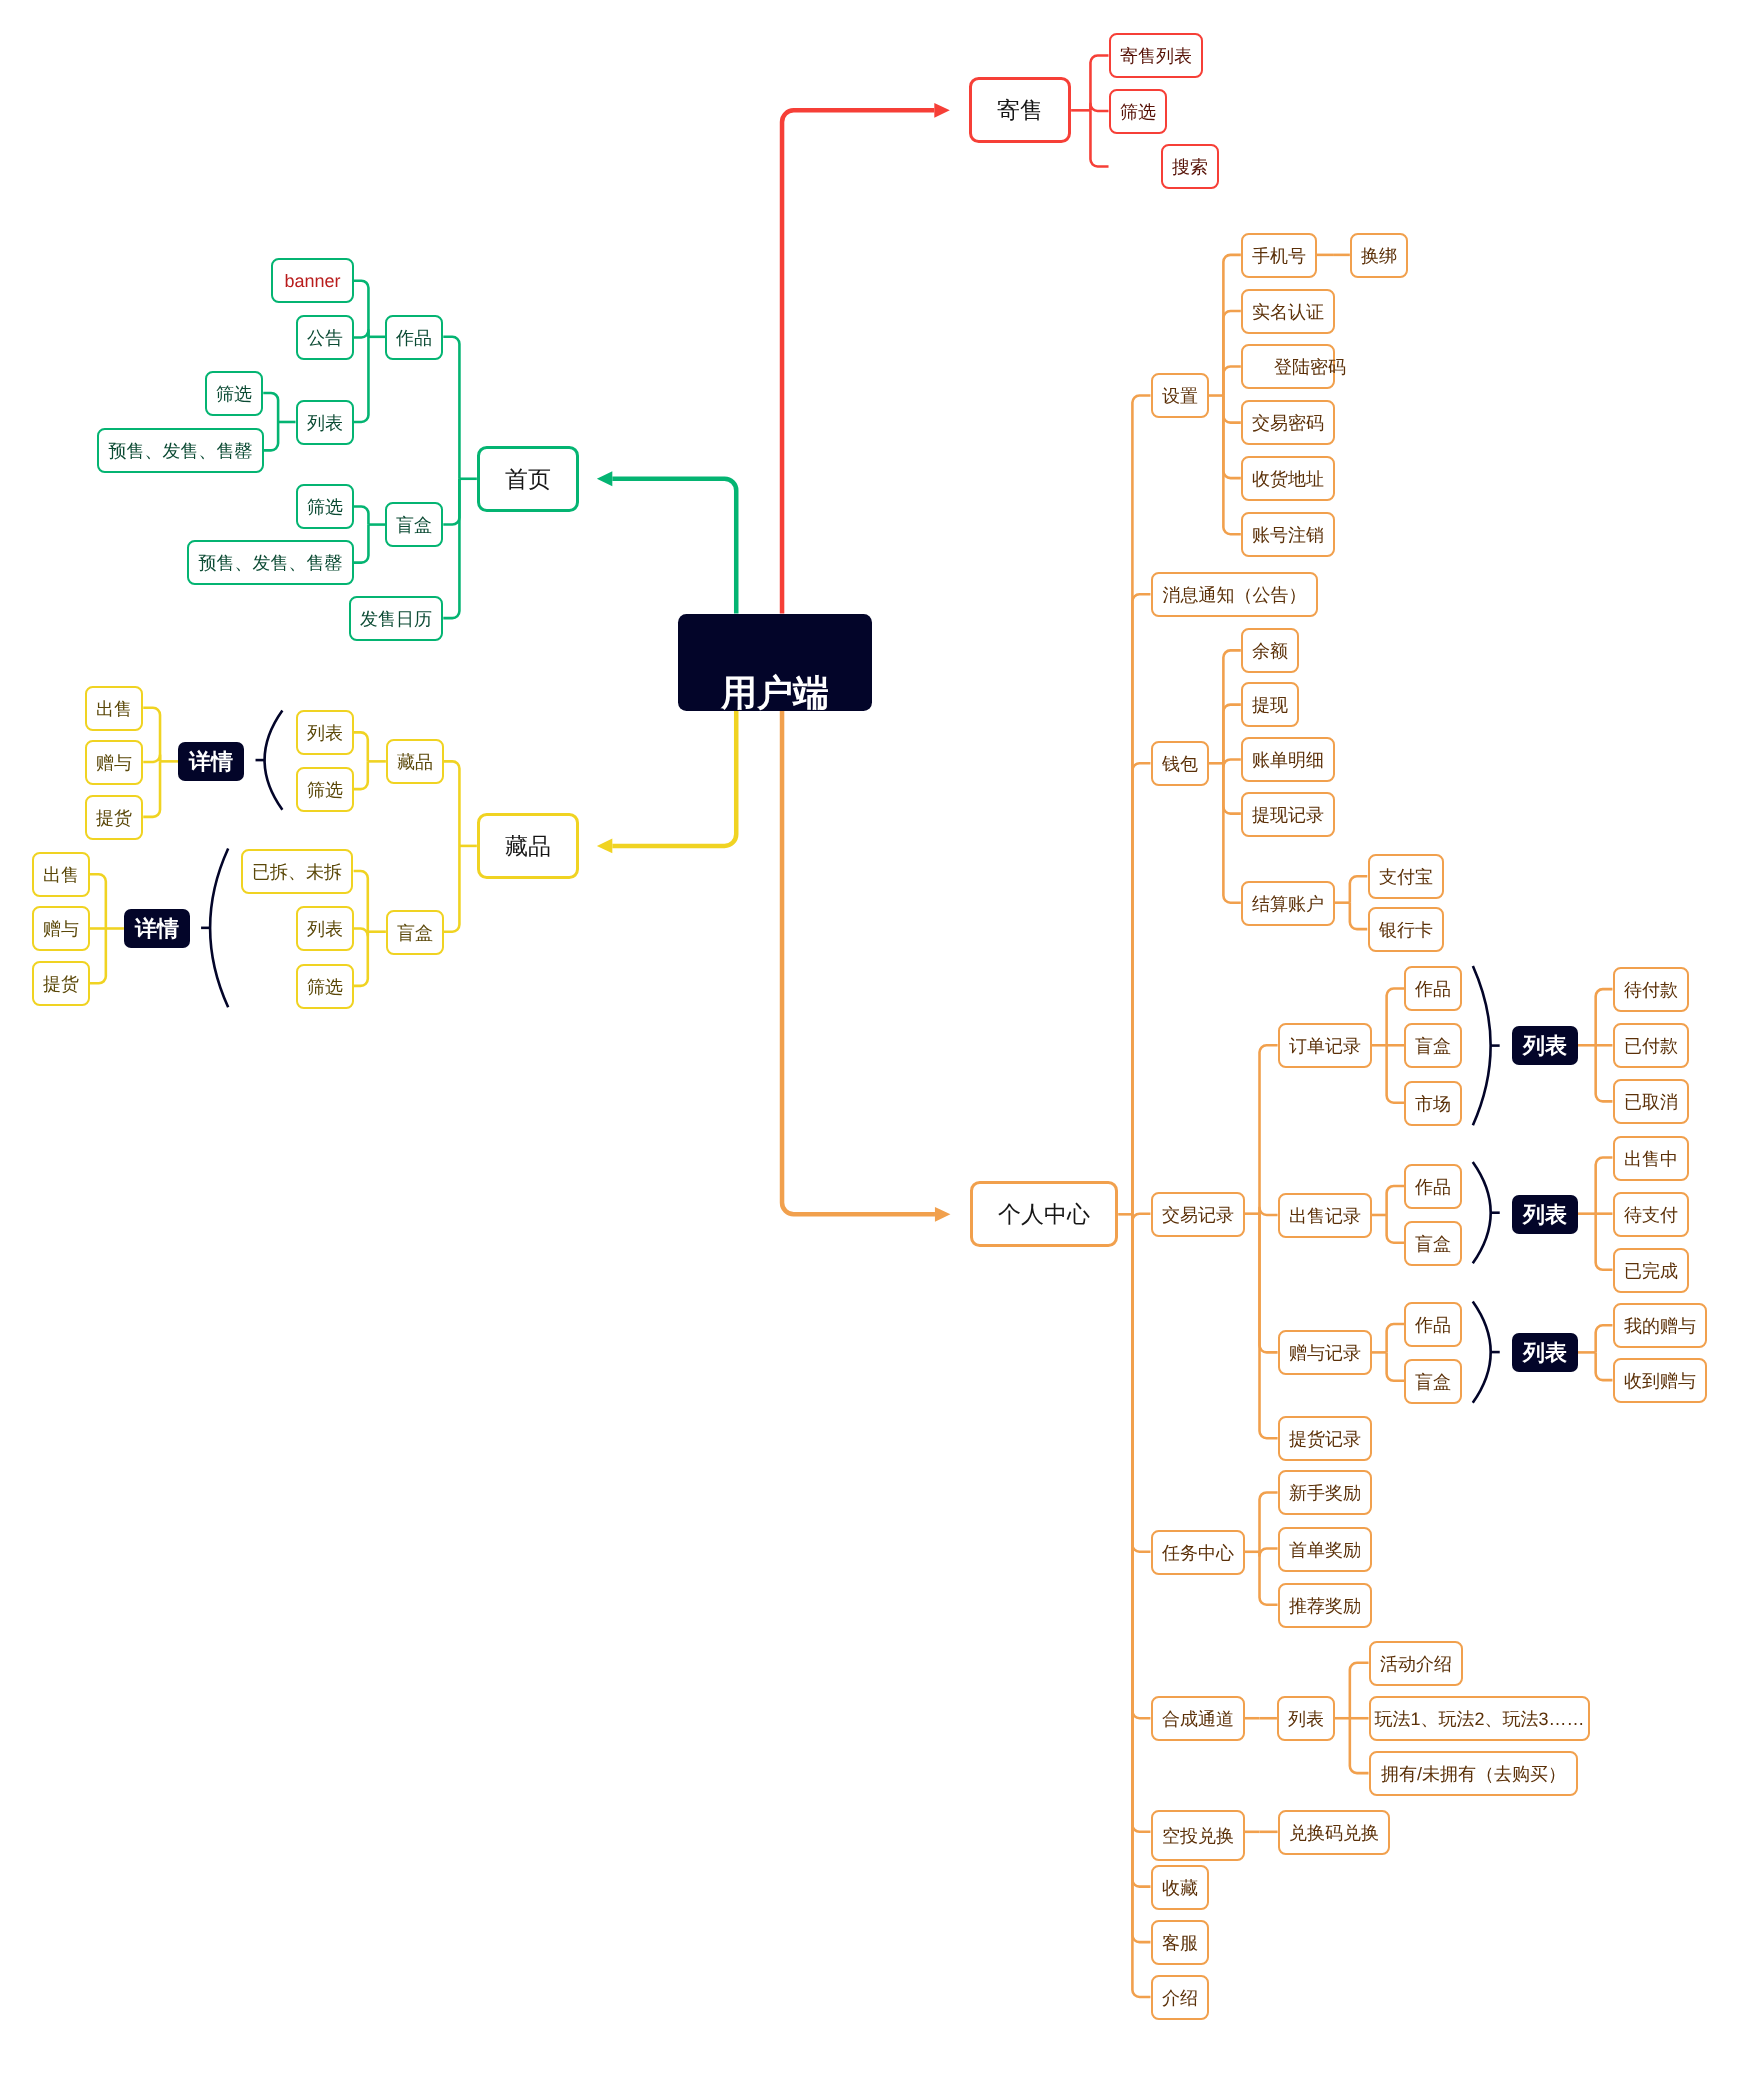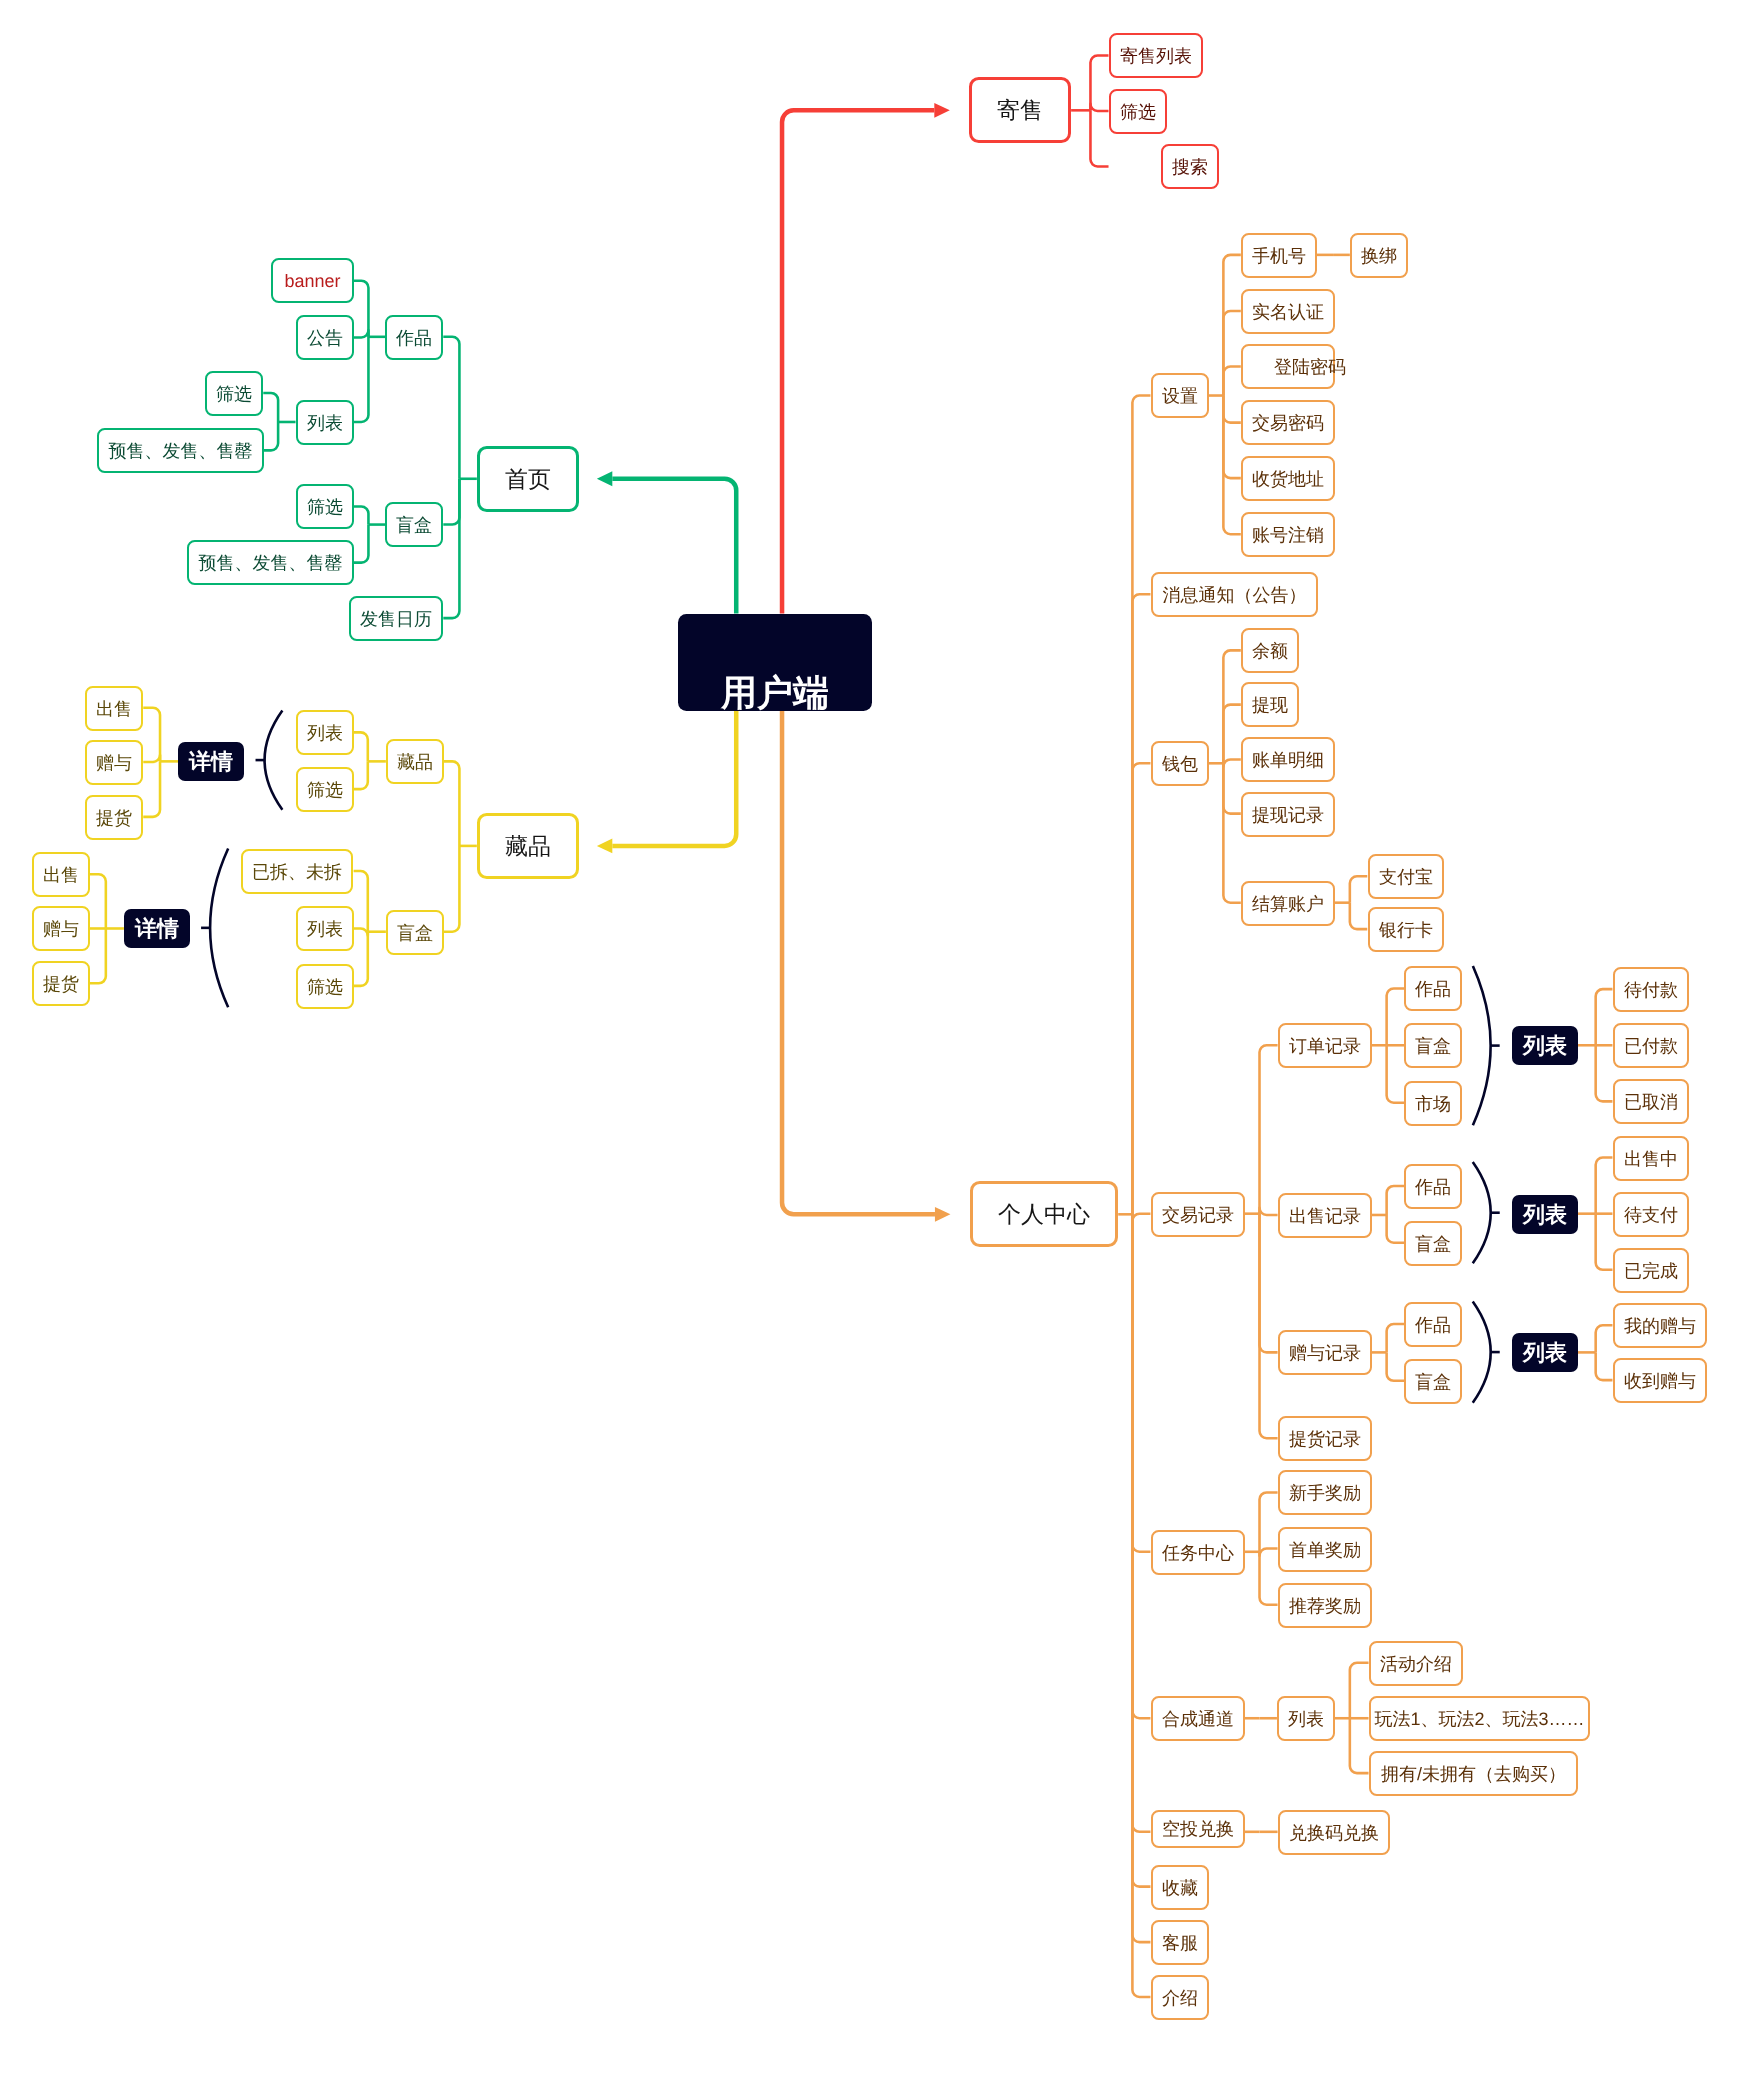--- a/index.html
+++ b/index.html
@@ -386,21 +386,21 @@
       </div>
       <div class="nd s-node" style="left: 1369px; top: 1641px; width: 94px; height: 45px; border-color: rgb(241, 160, 77); color: rgb(91, 48, 8);">
         <span>活动介绍</span>
       </div>
       <div class="nd s-node" style="left: 1369px; top: 1696px; width: 221px; height: 45px; border-color: rgb(241, 160, 77); color: rgb(91, 48, 8);">
         <span>玩法1、玩法2、玩法3……</span>
       </div>
       <div class="nd s-node" style="left: 1369px; top: 1751px; width: 209px; height: 45px; border-color: rgb(241, 160, 77); color: rgb(91, 48, 8);">
         <span>拥有/未拥有（去购买）</span>
       </div>
-      <div class="nd s-node" style="left: 1151px; top: 1810px; width: 94px; height: 38px; border-color: rgb(241, 160, 77); color: rgb(91, 48, 8);">
+      <div class="nd s-node" style="left: 1151px; top: 1810px; width: 94px; height: 51px; border-color: rgb(241, 160, 77); color: rgb(91, 48, 8);">
         <span>空投兑换</span>
       </div>
       <div class="nd s-node" style="left: 1278px; top: 1810px; width: 112px; height: 45px; border-color: rgb(241, 160, 77); color: rgb(91, 48, 8);">
         <span>兑换码兑换</span>
       </div>
       <div class="nd s-node" style="left: 1151px; top: 1865px; width: 58px; height: 45px; border-color: rgb(241, 160, 77); color: rgb(91, 48, 8);">
         <span>收藏</span>
       </div>
       <div class="nd s-node" style="left: 1151px; top: 1920px; width: 58px; height: 45px; border-color: rgb(241, 160, 77); color: rgb(91, 48, 8);">
         <span>客服</span>

